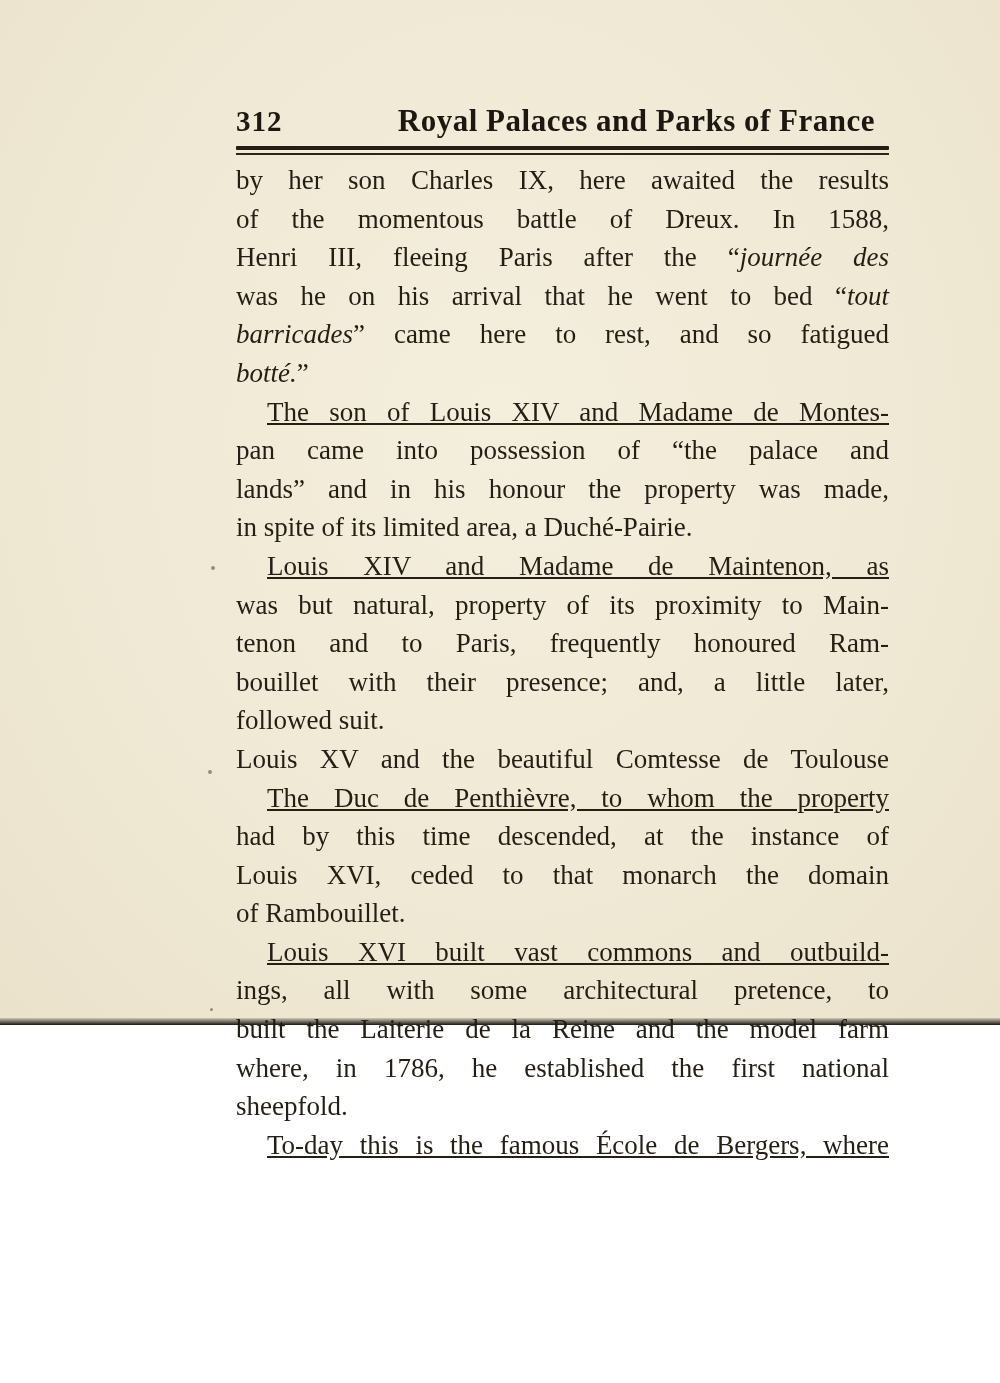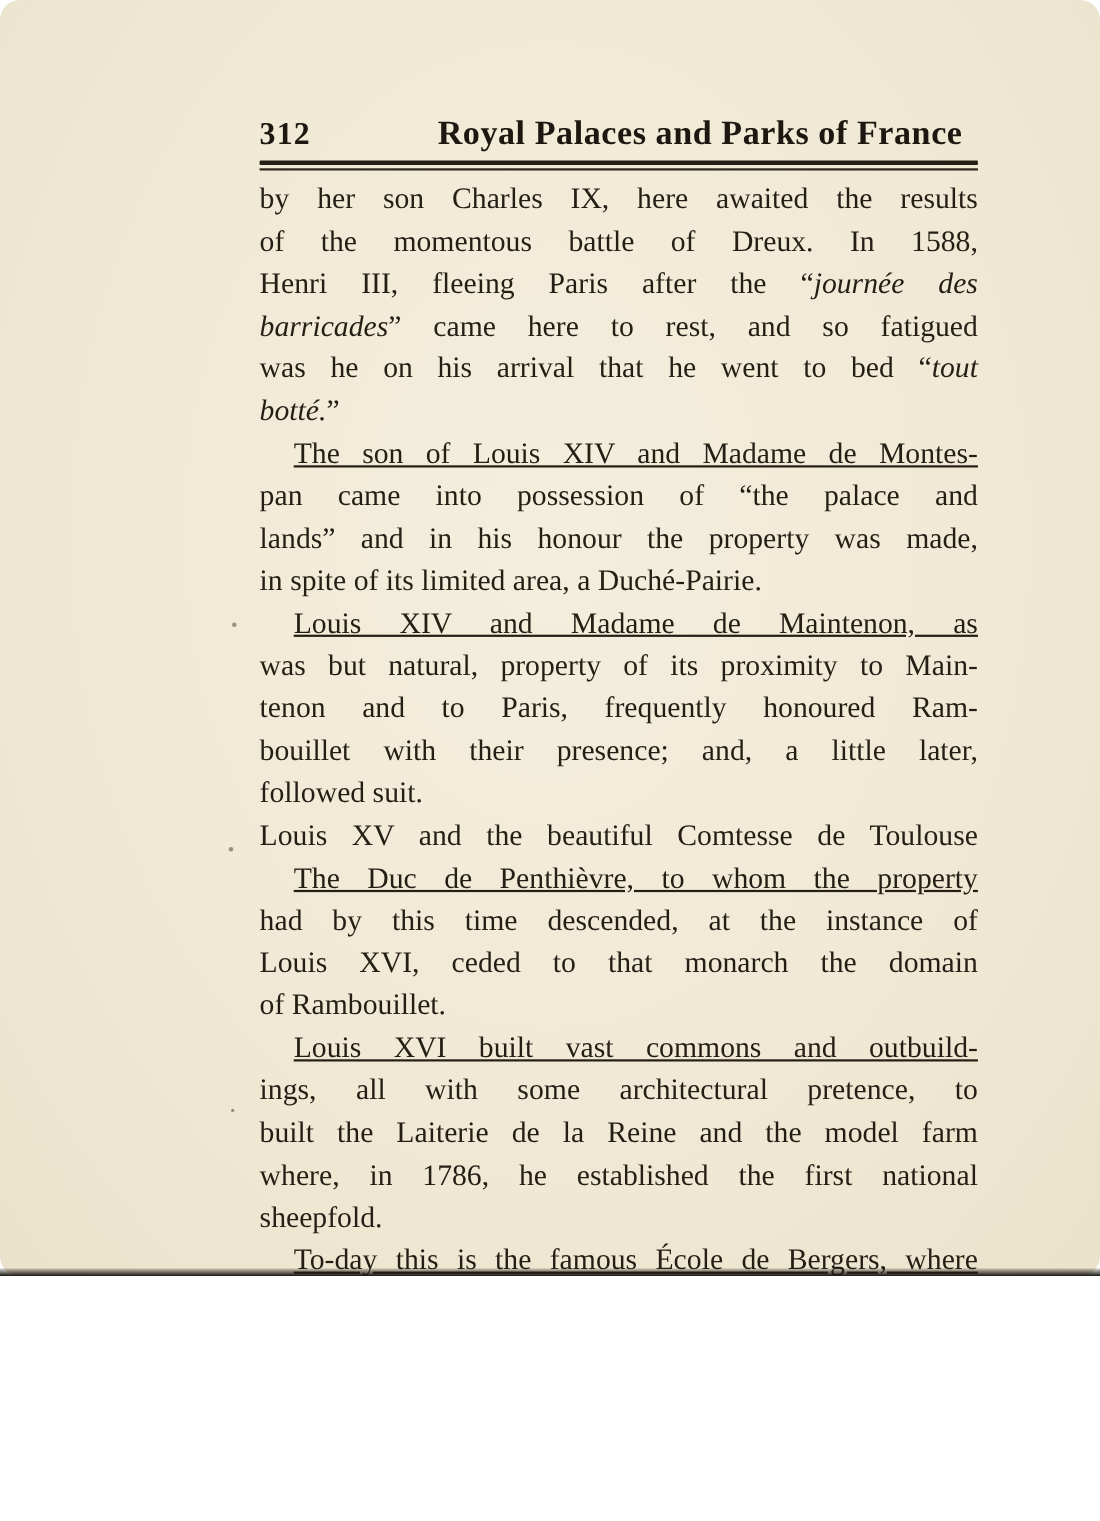--- a/index.html
+++ b/index.html
@@ -3,24 +3,23 @@
 <meta charset="utf-8">
 <style>
   html, body { margin: 0; padding: 0; }
   body {
     width: 1000px; height: 1383px;
     font-family: "Liberation Serif", "DejaVu Serif", serif;
     overflow: hidden;
   }
   .page {
     position: relative;
-    width: 1000px; height: 1160px;
+    width: 1000px; height: 1025px;
     background: radial-gradient(ellipse at 50% 42%, #f4eedd 0%, #f0e9d5 55%, #eae2cb 100%);
     color: #221c14;
-    border-radius: 18px;
   }
   .content {
     position: absolute;
     left: 236px; top: 0;
     width: 653px;
   }
   .header-row {
     margin-top: 103px;
     display: flex;
     align-items: baseline;
@@ -93,22 +92,22 @@
     </div>
 
     <div class="rule-thick"></div>
     <div class="rule-thin"></div>
 
     <div class="body-text">
         <div class="paragraph">
           <div class="line"><span>by her son Charles IX, here awaited the results</span></div>
           <div class="line"><span>of the momentous battle of Dreux.  In 1588,</span></div>
           <div class="line"><span>Henri III, fleeing Paris after the “</span><span class="it">journée des</span></div>
+          <div class="line"><span>was he on his arrival that he went to bed “</span><span class="it">tout</span></div>
           <div class="line"><span class="it">barricades</span><span>” came here to rest, and so fatigued</span></div>
-          <div class="line"><span>was he on his arrival that he went to bed “</span><span class="it">tout</span></div>
           <div class="line last"><span class="it">botté.</span><span>”</span></div>
         </div>
         <div class="paragraph">
           <div class="line indent"><span>The son of Louis XIV and Madame de Montes-</span></div>
           <div class="line"><span>pan came into possession of “the palace and</span></div>
           <div class="line"><span>lands” and in his honour the property was made,</span></div>
           <div class="line last"><span>in spite of its limited area, a Duché-Pairie.</span></div>
         </div>
         <div class="paragraph">
           <div class="line indent"><span>Louis XIV and Madame de Maintenon, as</span></div>

